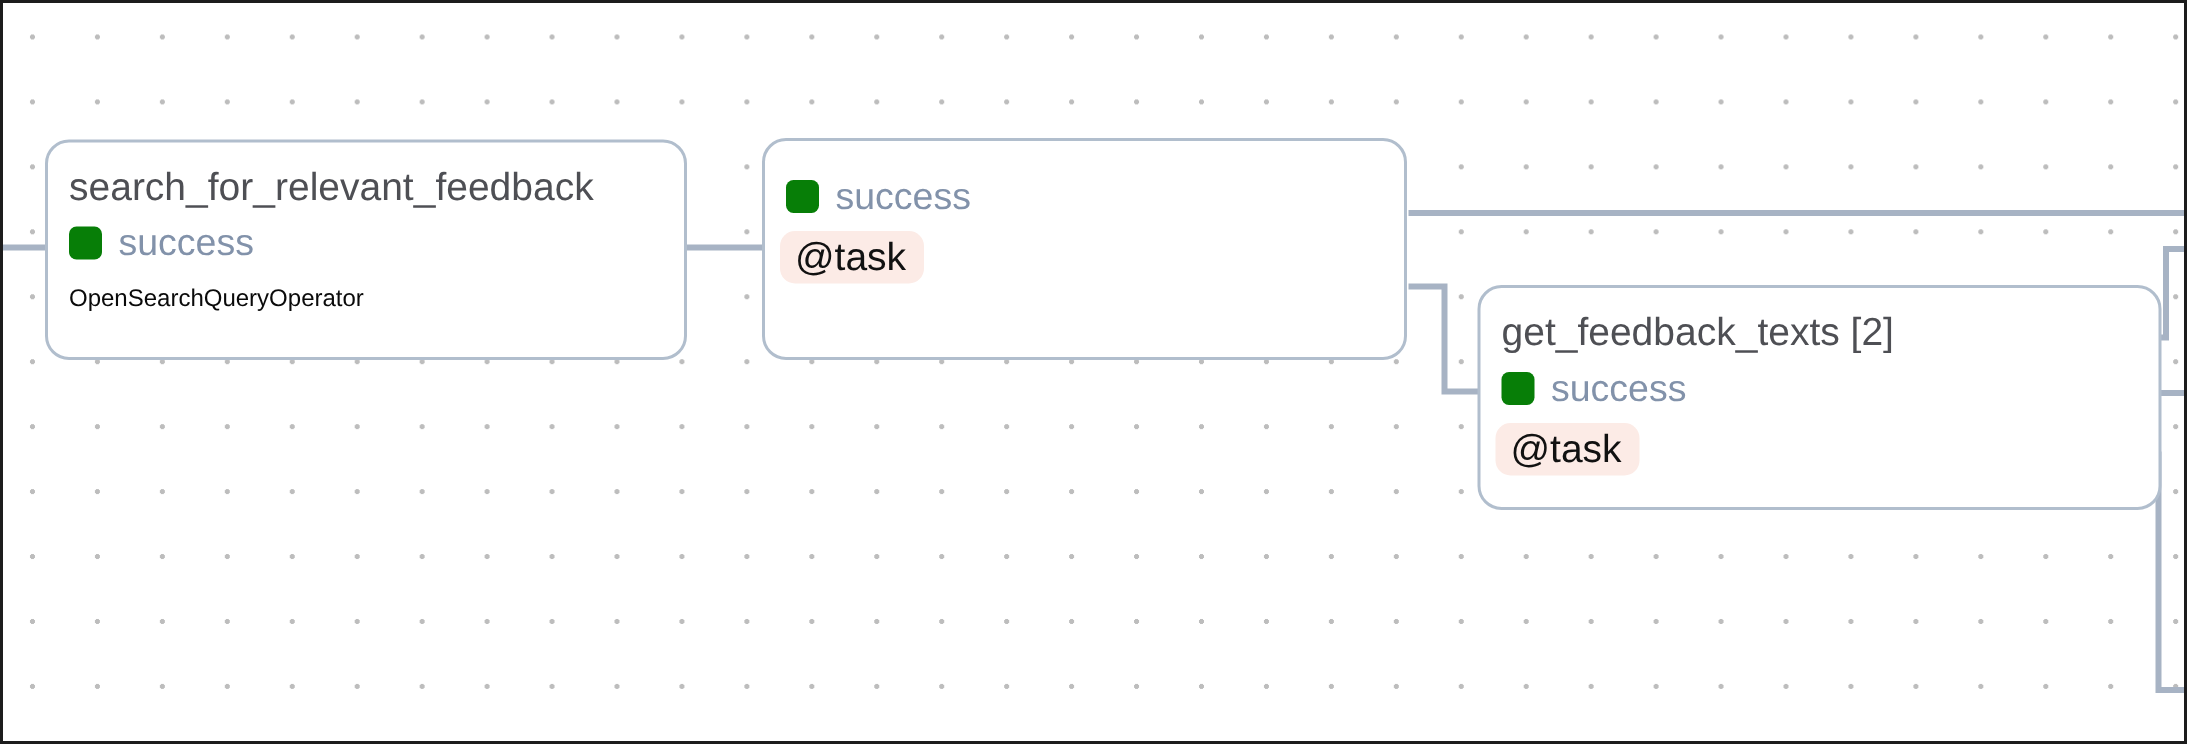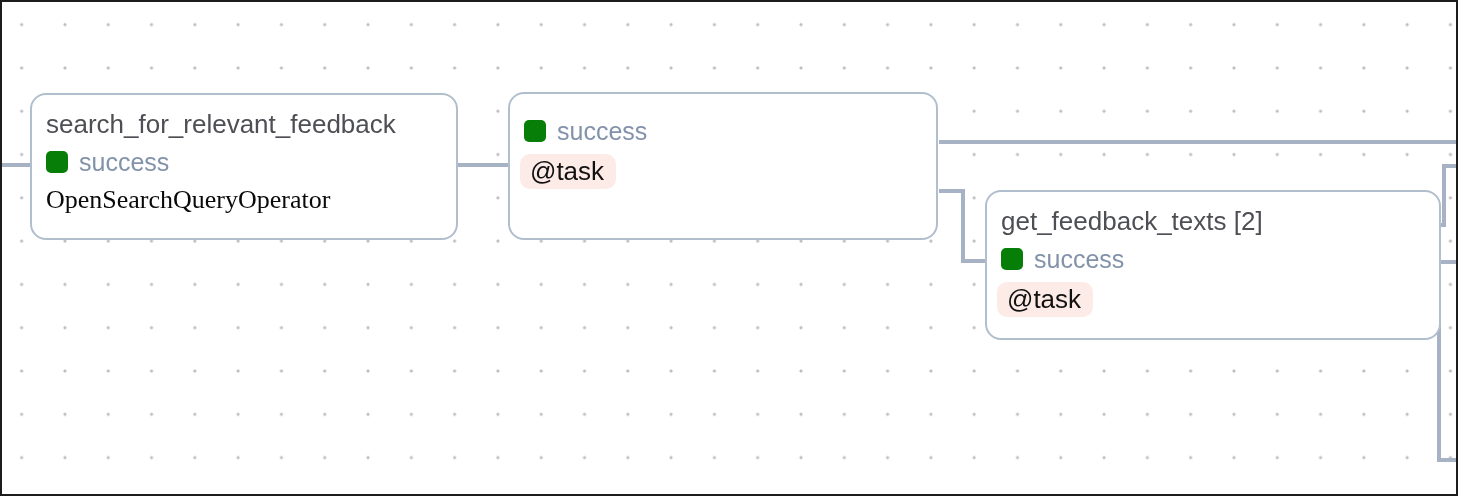--- a/index.html
+++ b/index.html
@@ -58,21 +58,21 @@
   .status-square{
     width:22px;height:22px;border-radius:5px;
     background:var(--status-success);
     flex:0 0 auto;
   }
   .status-label{
     font-size:25px;color:var(--status-text);line-height:26px;
   }
   .sub-row{margin-top:10px;}
   .operator-label{
-    font-size:26px;color:var(--operator-text);line-height:30px;white-space:nowrap;font-family:Liberation Serif, serif;
+    font-size:16px;color:var(--operator-text);line-height:30px;white-space:nowrap;
   }
   .task-badge{
     display:inline-block;
     background:var(--badge-bg);
     color:var(--badge-text);
     font-size:26px;line-height:28px;
     padding:3px 12px 4px 10px;
     border-radius:10px;
     margin-left:-4px;
     text-align:center;

